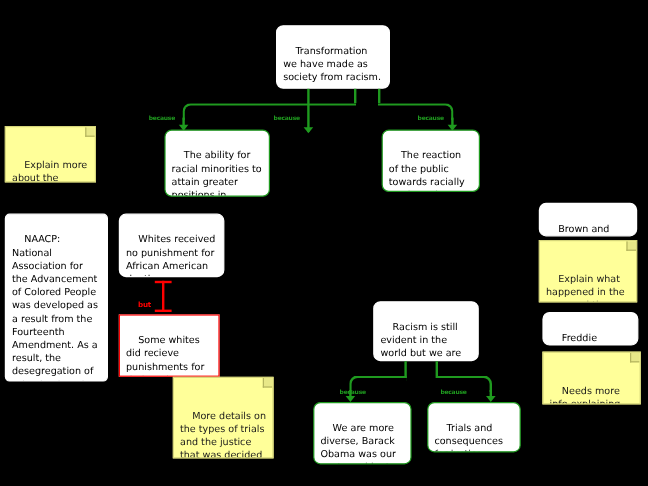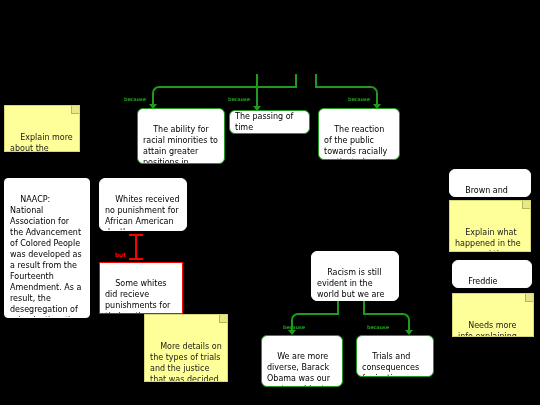--- a/index.html
+++ b/index.html
@@ -109,20 +109,23 @@
   .link-label.red {
     color: #ff0000;
     font-size: 6px;
   }
 </style>
 </head>
 <body>
 
 <div id="canvas">
 
+  <div class="node plain" style="left:230px; top:21px; width:95px; height:53px;">
+    <span>Transformation we have made as society from racism.</span>
+  </div>
 
   <div class="ln vline" style="left:295px; top:74px; width:2px; height:12px;"></div>
   <div class="ln vline" style="left:256px; top:74px; width:2px; height:36px;"></div>
   <div class="ln vline" style="left:315px; top:74px; width:2px; height:12px;"></div>
 
   <div class="elbow tl" style="left:152px; top:86px; width:145px; height:14px; border-right:none; border-bottom:none;"></div>
   <div class="ln vline" style="left:152px; top:98px; width:2px; height:8px;"></div>
   <div class="arrow" style="left:149px; top:104px;"></div>
   <div class="link-label" style="left:124px; top:96px;">because</div>
 
@@ -131,23 +134,20 @@
 
   <div class="elbow tr" style="left:315px; top:86px; width:63px; height:14px; border-left:none; border-bottom:none;"></div>
   <div class="ln vline" style="left:376px; top:98px; width:2px; height:8px;"></div>
   <div class="arrow" style="left:373px; top:104px;"></div>
   <div class="link-label" style="left:348px; top:96px;">because</div>
 
   <div class="node green" style="left:137px; top:108px; width:88px; height:56px;">
     <span>The ability for racial minorities to attain greater positions in American institutions.</span>
   </div>
 
-  <div class="node green" style="left:229px; top:110px; width:81px; height:24px; display:flex; align-items:center;">
-    <span>The passing of time</span>
-  </div>
 
   <div class="node green" style="left:318px; top:108px; width:82px; height:52px;">
     <span>The reaction of the public towards racially motivated violence.</span>
   </div>
 
   <div class="note" style="left:4px; top:105px; width:76px; height:47px;">
     <div class="fold"></div>
     <span>Explain more about the association.</span>
   </div>
 

